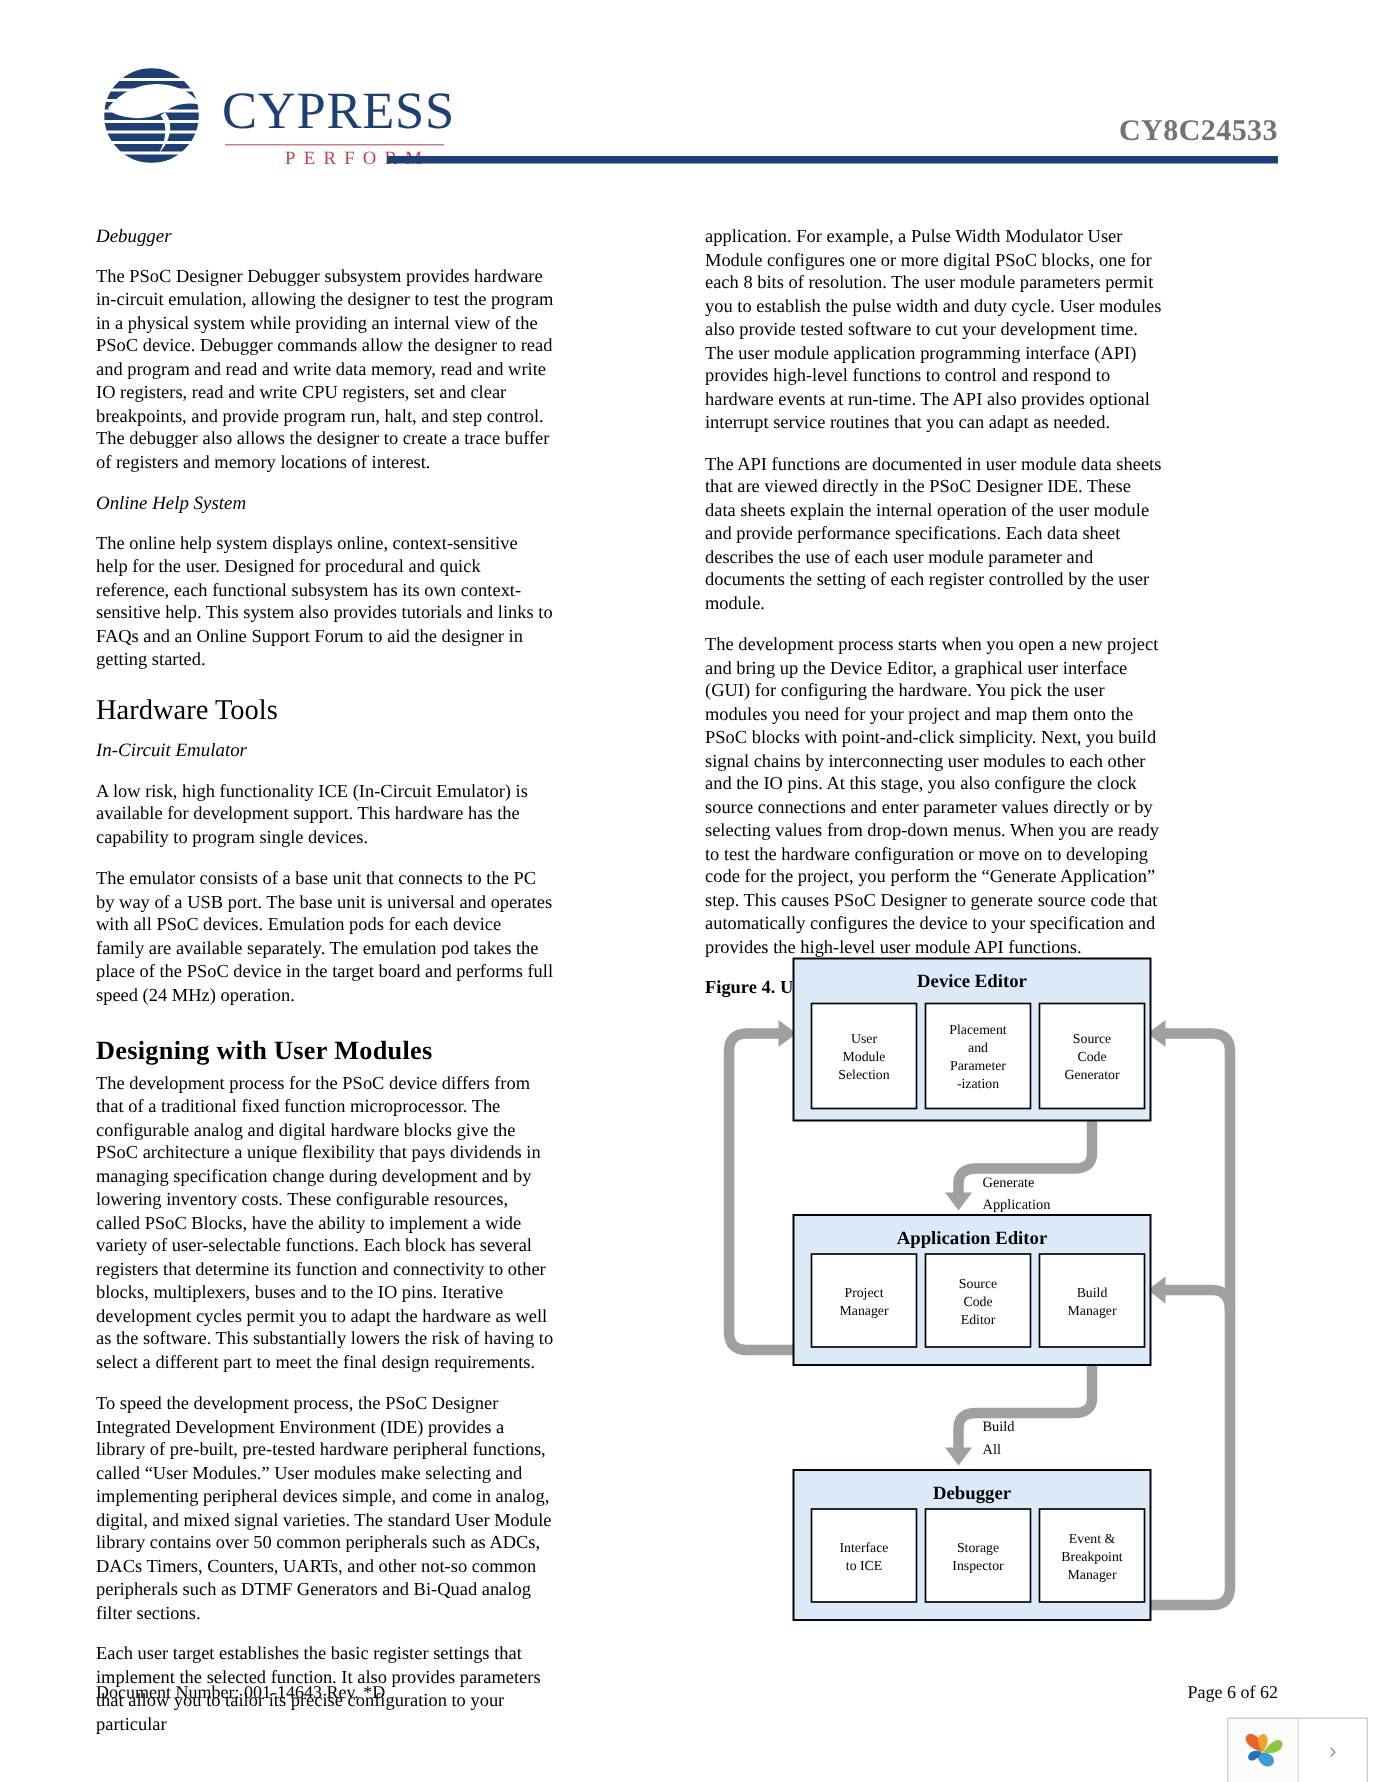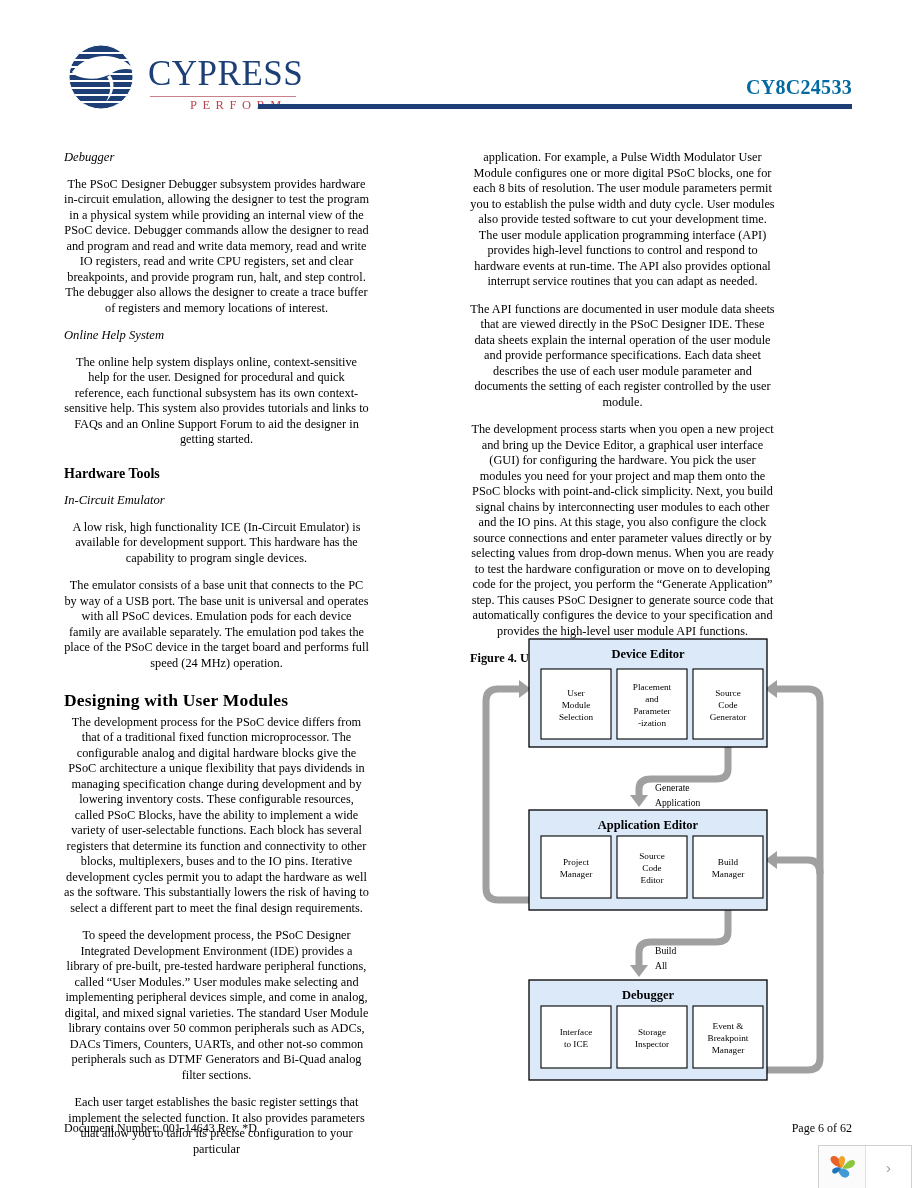--- a/index.html
+++ b/index.html
@@ -54,21 +54,21 @@
     font-size: 12.5px;
     letter-spacing: 5.5px;
     color: #b9434f;
   }
   #part-number {
     position: absolute;
     right: 66px; top: 76px;
     font-family: "Liberation Serif", serif;
     font-size: 20px;
     font-weight: 700;
-    color: #0369a1;
+    color: #737373;
     letter-spacing: 0.3px;
   }
   #header-rule {
     position: absolute;
     left: 258px; top: 104px;
     width: 594px; height: 5px;
     background: #1d3f76;
   }
 
   
@@ -78,31 +78,30 @@
     width: 305px;
     font-size: 12.3px;
     line-height: 15.5px;
     text-align: left;
   }
   #col-left { left: 64px; }
   #col-right { left: 470px; }
 
   .column p {
     margin: 0 0 12px 0;
-    text-align: center;
   }
   .sub-head {
     font-style: italic;
     font-size: 12.6px;
     margin: 0 0 11px 0;
     font-family: "Liberation Serif", serif;
   }
   .bold-head {
-    font-weight: 700;
-    font-size: 14px;
+    font-weight: 400;
+    font-size: 19px;
     margin: 18px 0 12px 0;
   }
   .section-head {
     font-weight: 700;
     font-size: 17.5px;
     margin: 22px 0 6px 0;
     letter-spacing: 0.2px;
   }
   .fig-caption {
     font-weight: 700;

